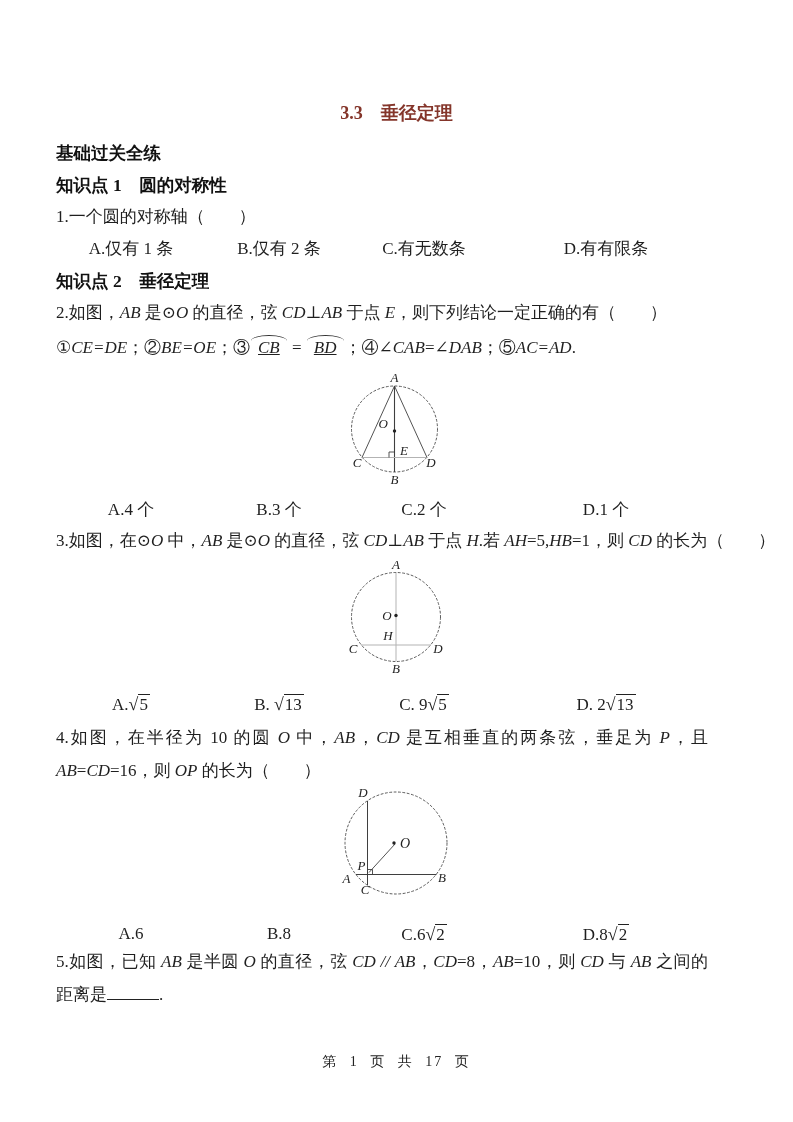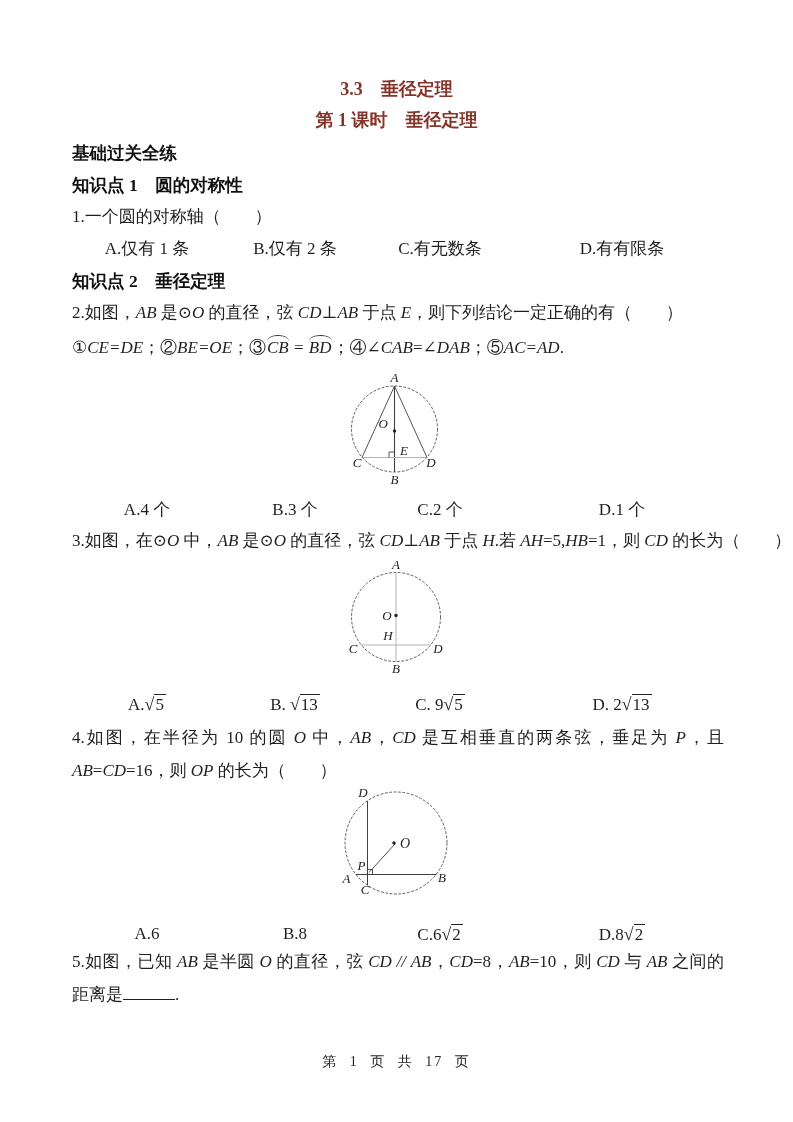--- a/index.html
+++ b/index.html
@@ -1,45 +1,44 @@
 <!DOCTYPE html>
 <html><head>
 <meta charset="utf-8">
 <style>
   html,body{margin:0;padding:0;background:#e8e8e8;}
   .page{
     position:relative;width:793px;height:1122px;background:#ffffff;
     font-family:"Liberation Serif","DejaVu Serif",serif;color:#1f1f1f;
     font-size:17px;overflow:hidden;margin:0 auto;
   }
-  .abs{position:absolute;left:72px;white-space:nowrap;line-height:22px;}
+  .abs{position:absolute;left:56px;white-space:nowrap;line-height:22px;}
   .center{left:0;width:793px;text-align:center;}
-  .doctitle{font-weight:bold;font-size:18px;color:#84352a;}
+  .doctitle{font-weight:bold;font-size:18px;color:#84352a;margin-top:24px;}
   .h{font-weight:bold;font-size:17.5px;color:#111;}
   .opts{display:grid;grid-template-columns:150px 146px 144px auto;width:660px;text-align:center;}
   .para{white-space:normal;width:652px;line-height:33px;text-align:justify;}
   .footer{font-size:14px;letter-spacing:2px;word-spacing:6px;color:#222;}
   .seg-i{font-style:italic;}
-  .seg-arc{font-style:italic;position:relative;display:inline-block;padding:0 1px;}
+  .seg-arc{font-style:italic;position:relative;display:inline-block;padding:0 8px;text-decoration:underline;}
   .seg-arc::before{content:"";position:absolute;left:1px;right:1px;top:-2px;height:5px;
     border-top:1.2px solid #333;border-radius:50% 50% 0 0 / 100% 100% 0 0;}
   .seg-sqrt{white-space:nowrap;font-style:normal;}
   .seg-sqrt .sign{font-size:1.05em;}
   .seg-sqrt .rad{border-top:1.2px solid #222;padding:0 2px 0 1px;}
   .seg-blank{display:inline-block;width:52px;height:1em;border-bottom:1.2px solid #222;vertical-align:baseline;}
   svg{display:block;}
   svg text{font-family:"Liberation Serif","DejaVu Serif",serif;font-style:italic;font-size:13px;fill:#222;}
 </style>
 </head>
 <body>
 
 <div class="page">
 
   <div class="abs center doctitle" style="top:78px">3.3　垂径定理</div>
-  <div class="abs center doctitle" style="top:109px">第 1 课时　垂径定理</div>
 
   <div class="abs h" style="top:142px">基础过关全练</div>
   <div class="abs h" style="top:174px">知识点 1　圆的对称性</div>
 
   <div class="abs" style="top:206px">1.一个圆的对称轴（　　）</div>
 
   <div class="abs opts" style="top:238px">
     <span>A.仅有 1 条</span>
     <span>B.仅有 2 条</span>
     <span>C.有无数条</span>

